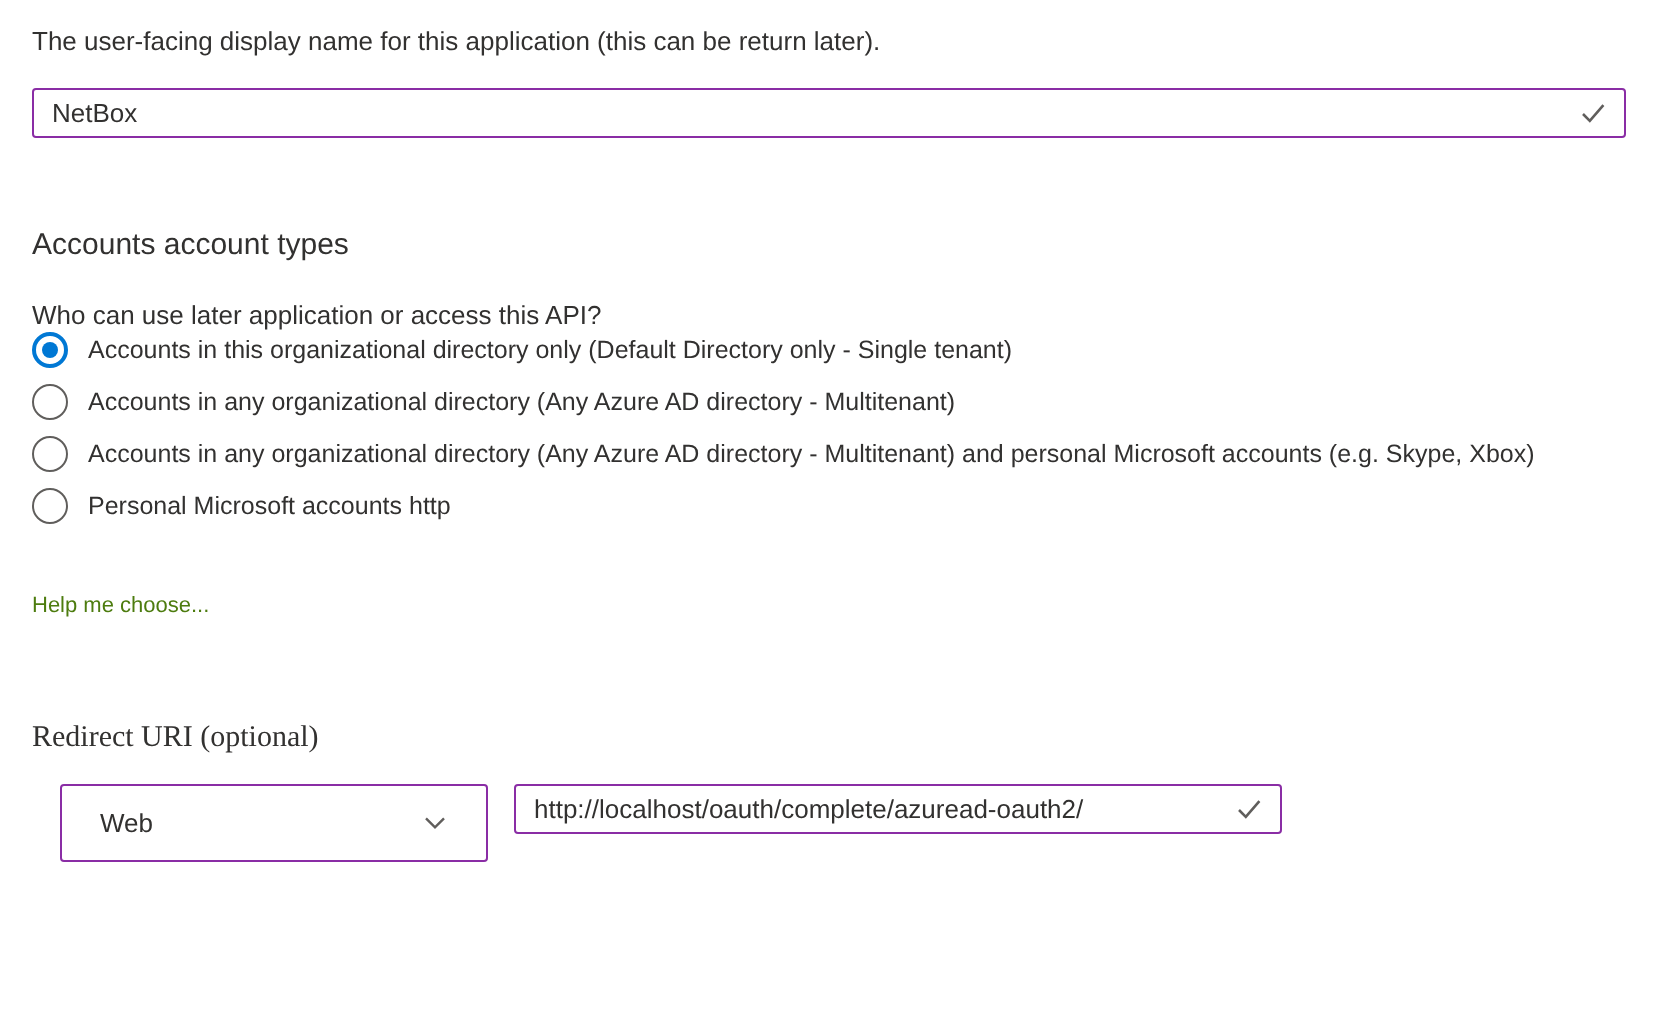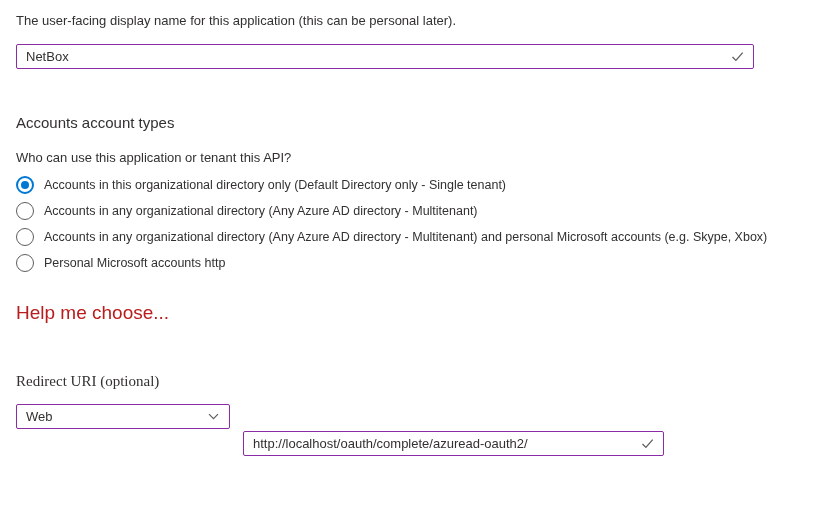--- a/index.html
+++ b/index.html
@@ -41,21 +41,21 @@
   .text-field {
     box-sizing: border-box;
     height: 25px;
     border: 1px solid #8a2da5;
     border-radius: 2px;
     background: #ffffff;
     display: flex;
     align-items: center;
     padding: 0 8px 0 0;
   }
-  .name-field { margin-top: 15px; width: 738px; }
+  .name-field { margin-top: 15px; width: 797px; }
   .field-input {
     border: none;
     outline: none;
     background: transparent;
     flex: 1 1 auto;
     min-width: 0;
     font-family: "Liberation Sans", "DejaVu Sans", sans-serif;
     font-size: 13px;
     color: #323130;
     padding: 0 0 0 9px;
@@ -65,21 +65,21 @@
     flex: 0 0 auto;
     display: flex;
     align-items: center;
   }
   .heading-supported { margin-top: 44px; }
   .question {
     font-size: 13px;
     line-height: 16px;
     margin: 17px 0 0 0;
   }
-  .radio-group { margin-top: 10px; }
+  .radio-group { }
   .radio-row {
     display: flex;
     align-items: center;
     height: 18px;
     margin-bottom: 8px;
     cursor: pointer;
   }
   .radio-circle {
     box-sizing: border-box;
     width: 18px;
@@ -102,76 +102,77 @@
   }
   .radio-label {
     font-size: 12.5px;
     line-height: 16px;
     white-space: nowrap;
     color: #323130;
   }
   .help-link {
     display: inline-block;
     margin-top: 25px;
-    font-size: 19px;
-    line-height: 16px;
-    color: #b91c1c;
+    font-size: 11px;
+    line-height: 16px;
+    color: #4d7c0f;
     text-decoration: none;
     cursor: pointer;
   }
   .heading-redirect { margin-top: 48px; font-family: Liberation Serif, serif; }
   .desc-redirect {
     margin: 14px 0 0 0;
     font-size: 13px;
     line-height: 19px;
     width: 797px;
   }
   .uri-row {
     display: flex;
     margin-top: 13px;
     gap: 13px;
   }
   .select-field {
     box-sizing: border-box;
     width: 214px;
-    height: 25px;
+    height: 39px;
     border: 1px solid #8a2da5;
     border-radius: 2px;
     display: flex;
     align-items: center;
     justify-content: space-between;
-    padding: 0 9px;
+    padding: 0 19px;
     cursor: pointer;
     background: #ffffff;
+    margin-left: 14px;
   }
   .select-value { font-size: 13px; color: #323130; }
-  .uri-field { width: 421px; margin-top: 27px; }
+  .uri-field { width: 384px; }
 </style>
 </head>
 <body>
 
 <div class="page">
 
   
 
-  <p class="desc">The user-facing display name for this application (this can be personal later).</p>
+  <p class="desc">The user-facing display name for this application (this can be return later).</p>
 
   <div class="text-field name-field">
     <input class="field-input" type="text" value="NetBox" style="">
     <span class="check-icon">
       <svg width="15" height="15" viewBox="0 0 15 15">
           <path d="M2.5 8l3.4 3.4L12.7 3.6" fill="none" stroke="#605e5c" stroke-width="1.3"></path>
         </svg>
     </span>
   </div>
 
   
   <h2 class="section-heading heading-supported">Accounts account types</h2>
 
-  <p class="question">Who can use this application or tenant this API?</p>
+  <p class="question">Who can use later application or access this API?</p>
 
   <div class="radio-group">
 
     <div class="radio-row">
       <span class="radio-circle selected">
           <span class="radio-dot"></span>
         </span>
       <span class="radio-label">Accounts in this organizational directory only (Default Directory only - Single tenant)</span>
     </div>
 

